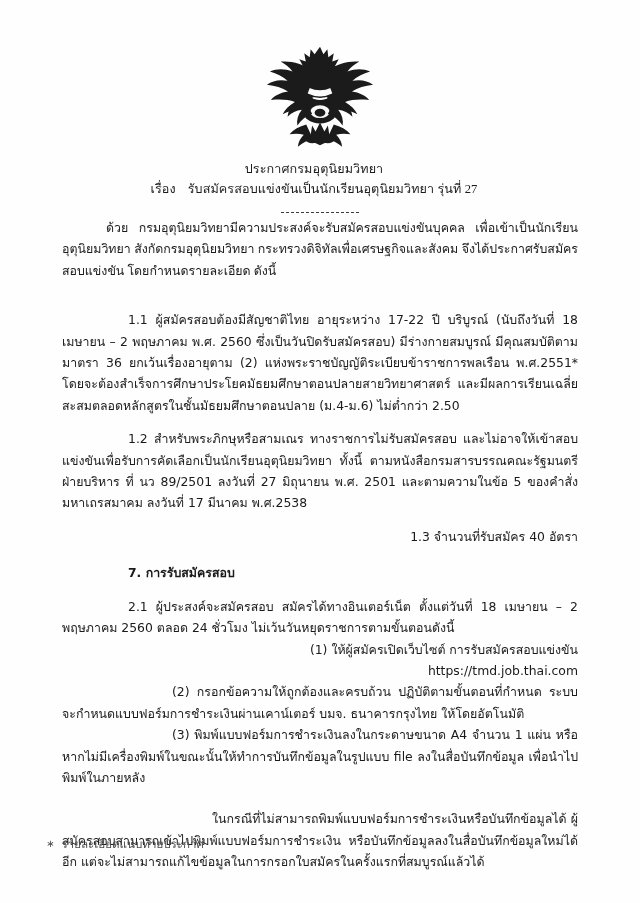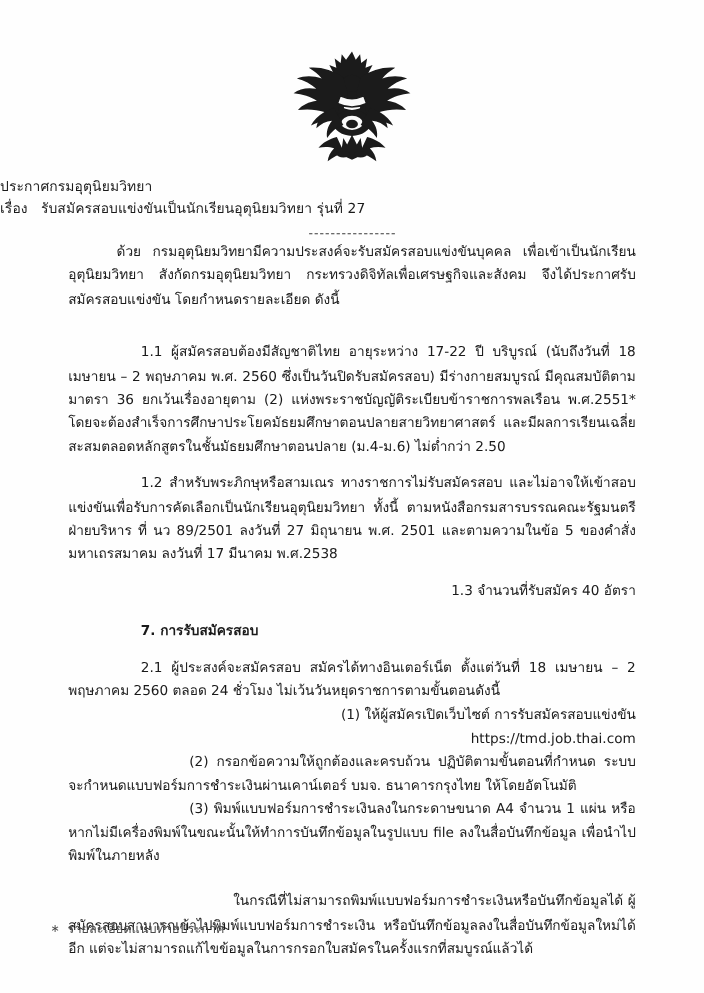--- a/index.html
+++ b/index.html
@@ -33,21 +33,22 @@
     width: 118px;
     height: 116px;
   }
 
   
   .doc-head {
     position: absolute;
     top: 160px;
     left: 0;
     width: 628px;
-    text-align: left;
+    text-align: center;
+    font-family: Liberation Serif, serif;
   }
   .doc-title {
     font-size: 12.6px;
     line-height: 19px;
     letter-spacing: .1px;
   }
   .doc-subject {
     font-size: 12.6px;
     line-height: 21px;
     letter-spacing: .1px;
@@ -76,21 +77,21 @@
   }
   .p {
     font-size: 12.4px;
     line-height: 21.4px;
     text-align: justify;
     text-justify: inter-word;
     margin: 0;
     letter-spacing: 0;
   }
   .p.last { text-align: right; }
-  .ind-1 { text-indent: 44px; }   
+  .ind-1 { text-indent: 44px; font-family: Liberation Serif, serif; }   
   .ind-2 { text-indent: 66px; }   
   .ind-3 { text-indent: 110px; }  
   .ind-4 { text-indent: 150px; margin-top: 20px; }  
 
   .sec {
     font-size: 12.4px;
     line-height: 21.4px;
     font-weight: bold;
     margin: 0;
     text-indent: 66px;

